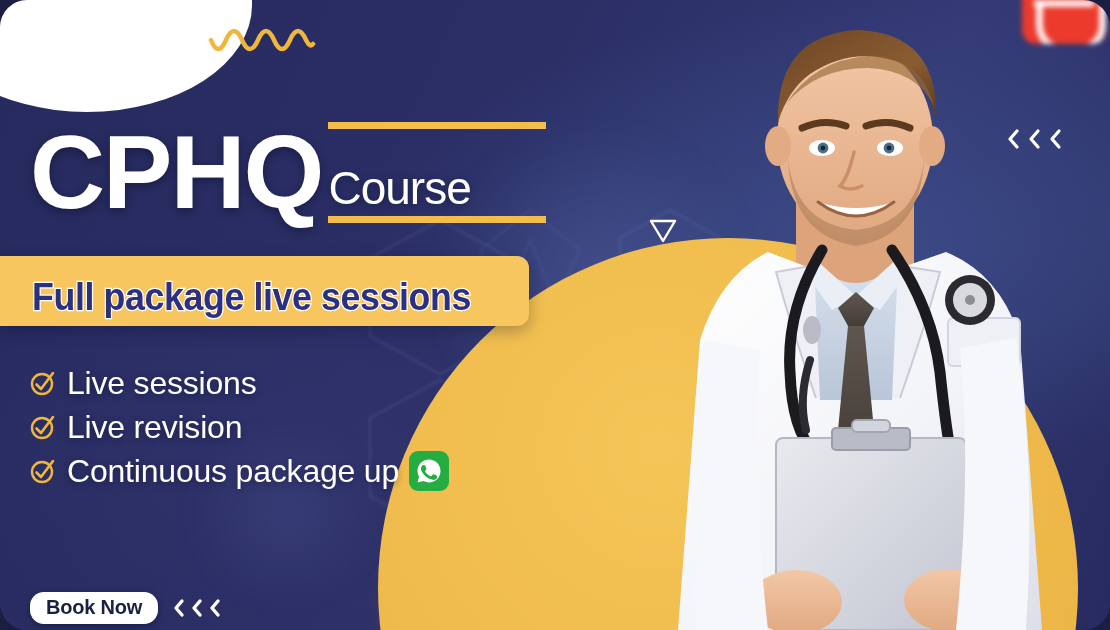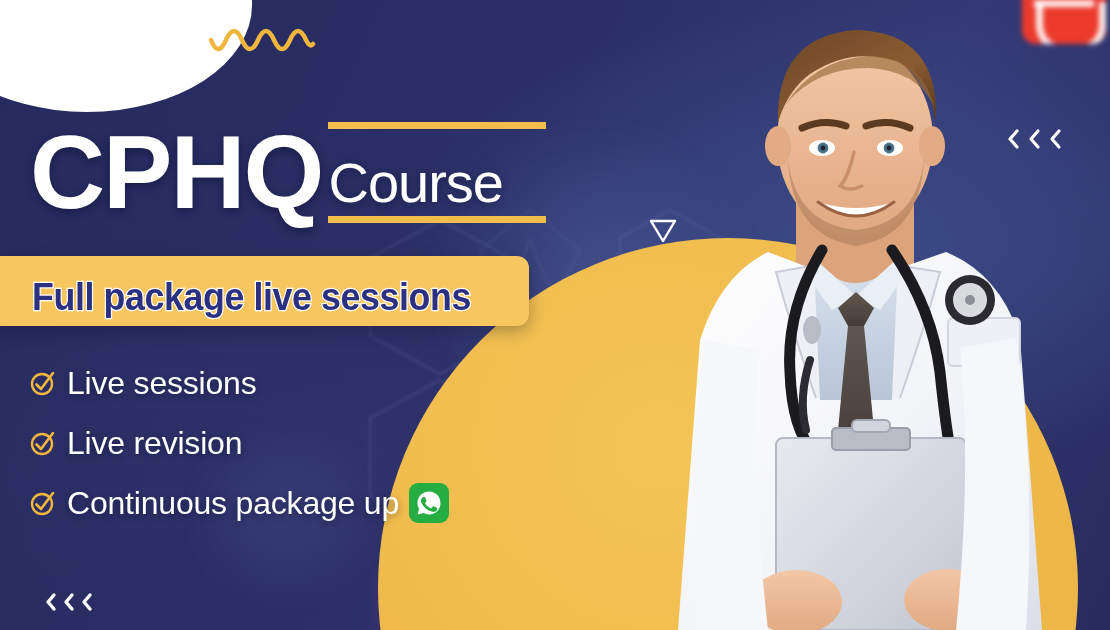--- a/index.html
+++ b/index.html
@@ -7,20 +7,21 @@
     padding: 0;
     background: #1b1d42;
   }
   .banner {
     position: relative;
     width: 1110px;
     height: 630px;
     overflow: hidden;
     font-family: "Liberation Sans", sans-serif;
     background: #2a2c62;
+    border-radius: 27px;
   }
 
   
   .bg-base {
     position: absolute;
     inset: 0;
     background:
       radial-gradient(ellipse 70% 60% at 78% 38%, #3b4a85 0%, rgba(59,74,133,0) 62%),
       radial-gradient(ellipse 55% 50% at 32% 72%, #30336b 0%, rgba(48,51,107,0) 70%),
       linear-gradient(115deg, #262a5e 0%, #2b2f66 42%, #343a76 70%, #272b5f 100%);
@@ -116,21 +117,21 @@
   }
   .title-sub-wrap {
     position: relative;
     margin-left: 4px;
     padding: 0 2px;
     height: 104px;
     display: flex;
     align-items: flex-end;
   }
   .title-sub {
-    font-size: 56px;
+    font-size: 46px;
     font-weight: normal;
     color: #ffffff;
     line-height: 1;
     letter-spacing: -1px;
     padding-bottom: 6px;
     text-shadow: 0 2px 8px rgba(8,10,35,.4);
   }
   .rule {
     position: absolute;
     left: 2px;
@@ -166,21 +167,21 @@
     paint-order: stroke fill;
   }
 
   
   .features {
     position: absolute;
     left: 30px;
     top: 364px;
     display: flex;
     flex-direction: column;
-    gap: 22px;
+    gap: 6px;
   }
   .feature {
     display: flex;
     align-items: center;
     height: 38px;
   }
   .check-icon { width: 26px; height: 26px; flex: 0 0 26px; margin-right: 11px; }
   .feature-label {
     font-size: 32px;
     color: #ffffff;
@@ -457,20 +458,21 @@
                  -.1 -.17 -.37 -.27 -.77 -.47 -.4 -.2 -2.36 -1.17 -2.73 -1.3 -.37 -.13 -.63 -.2 -.9 .2
                  -.27 .4 -1.03 1.3 -1.27 1.57 -.23 .27 -.47 .3 -.87 .1 -.4 -.2 -1.68 -.62 -3.2 -1.97
                  -1.18 -1.05 -1.98 -2.35 -2.21 -2.75 -.23 -.4 -.02 -.62 .18 -.82 .18 -.18 .4 -.47 .6 -.7
                  .2 -.23 .27 -.4 .4 -.67 .13 -.27 .07 -.5 -.03 -.7 -.1 -.2 -.88 -2.16 -1.23 -2.94 Z" fill="#25ad42"></path>
       </svg>
     </div>
 
   </div>
 
   <div class="cta-row">
+    <div class="cta-button">Book Now</div>
     <div class="cta-chevrons">
       <svg class="chev" viewBox="0 0 13 20" aria-hidden="true">
         <path d="M10 3 L4 10 L10 17" fill="none" stroke="#ffffff" stroke-width="3.4" stroke-linecap="round" stroke-linejoin="round"></path>
       </svg>
       <svg class="chev" viewBox="0 0 13 20" aria-hidden="true">
         <path d="M10 3 L4 10 L10 17" fill="none" stroke="#ffffff" stroke-width="3.4" stroke-linecap="round" stroke-linejoin="round"></path>
       </svg>
       <svg class="chev" viewBox="0 0 13 20" aria-hidden="true">
         <path d="M10 3 L4 10 L10 17" fill="none" stroke="#ffffff" stroke-width="3.4" stroke-linecap="round" stroke-linejoin="round"></path>
       </svg>

